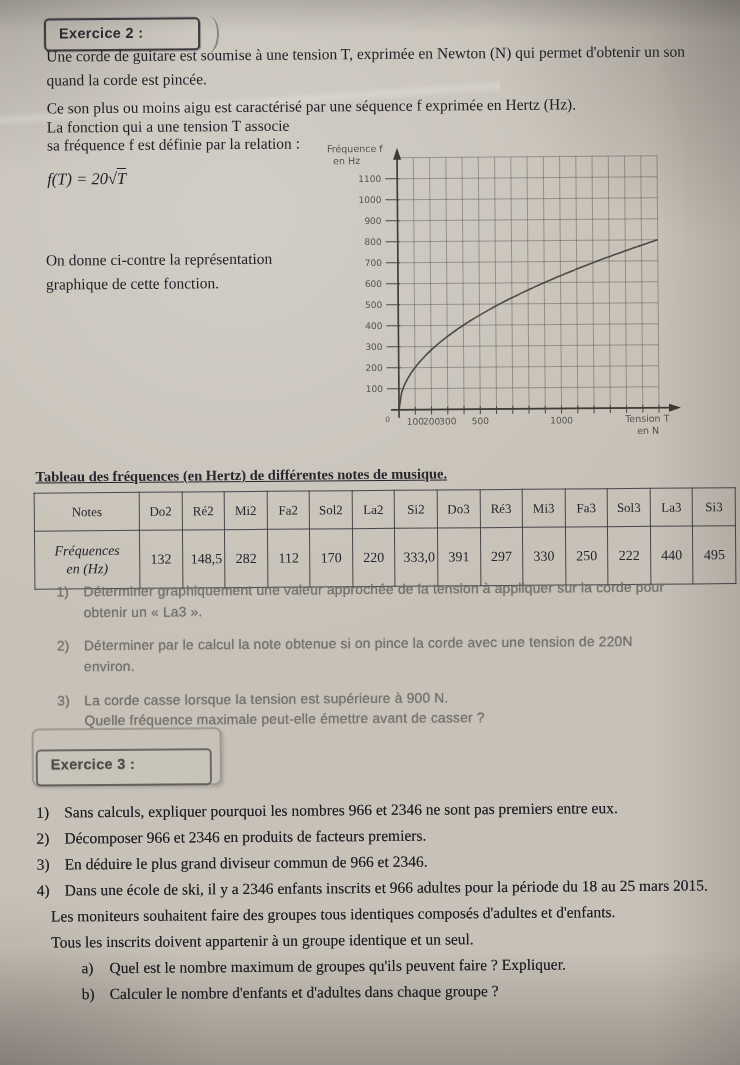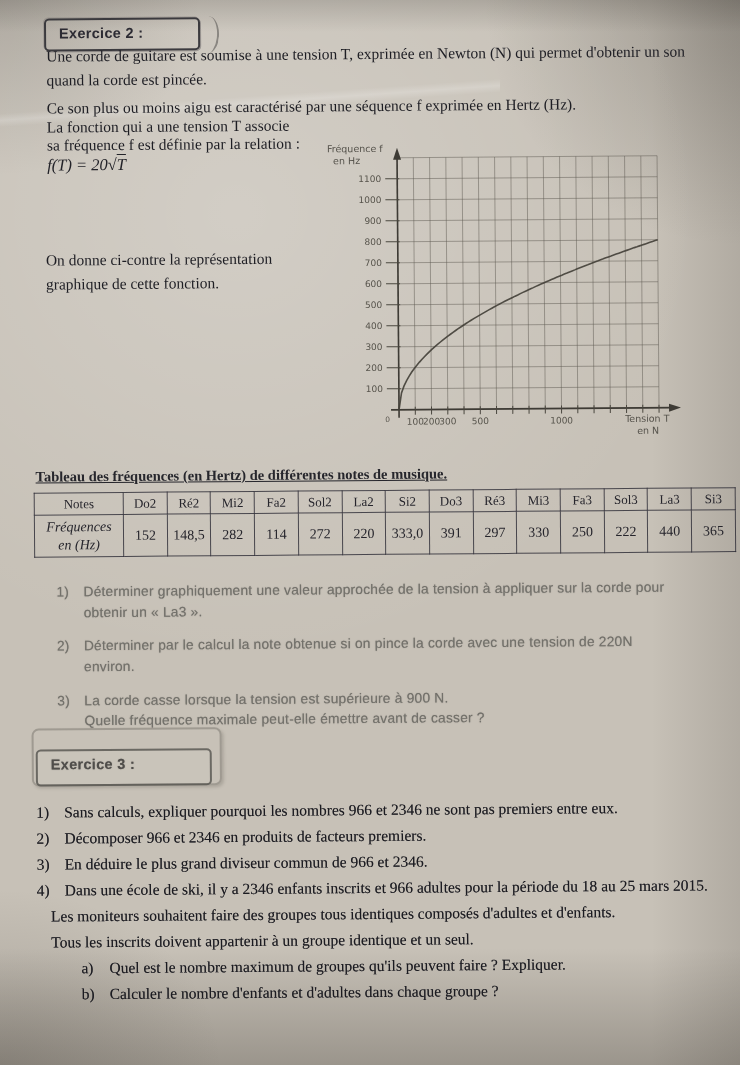--- a/index.html
+++ b/index.html
@@ -38,21 +38,21 @@
   .w{width:658px;}
   .formula{position:absolute; font-style:italic; font-size:16.5px; color:#232329;}
   .formula .bar{text-decoration:overline;}
   
   .graph{position:absolute; left:328px; top:130px; width:372px; height:315px;}
   
   .tbltitle{position:absolute; left:36px; top:466px; font-size:14.5px; font-weight:bold;
     text-decoration:underline; color:#26262c;}
   table.freq{position:absolute; left:34px; top:490px; width:702px; border-collapse:collapse;
     table-layout:fixed; color:#26252c;}
-  table.freq td{border:1.6px solid rgba(49,48,58,0.85); text-align:center; font-size:13.5px; padding:0;}
+  table.freq td{border:1.6px solid rgba(49,48,58,0.85); text-align:center; font-size:13.5px; padding:8px;}
   table.freq tr.hrow td{height:21px; font-size:13px;}
   table.freq tr.vrow td{height:41px; font-size:14px;}
   td.rowhead{white-space:pre-line; line-height:1.25; font-size:13px;font-style:italic;}
   
   .questions{position:absolute; left:56px; top:580px; width:620px;
     font-family:"Liberation Sans", sans-serif; font-size:13.8px; line-height:1.5;
     color:#73716b; text-shadow:0 0 1px rgba(115,113,107,0.75); letter-spacing:0.2px;}
   .q{display:flex; margin-bottom:13px;}
   .qnum{width:27px; flex:none;}
   .qtext{white-space:pre-line; width:585px;}
@@ -76,21 +76,21 @@
     <div class="exbox ex2box">
       <span class="lbl">Exercice 2 :</span>
     </div>
     <div class="curl"></div>
 
     <div class="p w" style="left:50px; top:42px;">Une corde de guitare est soumise à une tension T, exprimée en Newton (N) qui permet d'obtenir un son quand la corde est pincée.</div>
     <div class="p w" style="left:50px; top:94px;">Ce son plus ou moins aigu est caractérisé par une séquence f exprimée en Hertz (Hz).</div>
     <div class="p w" style="left:50px; top:113px;">La fonction qui a une tension T associe</div>
     <div class="p w" style="left:50px; top:131px;">sa fréquence f est définie par la relation :</div>
 
-    <div class="formula" style="left:50px; top:153px;"><span>f(T) = 20</span><span>√</span><span class="bar">T</span></div>
+    <div class="formula" style="left:50px; top:167px;"><span>f(T) = 20</span><span>√</span><span class="bar">T</span></div>
 
     <div class="p" style="left:48px; top:246px; width:272px;">On donne ci-contre la représentation graphique de cette fonction.</div>
 
     <div class="graph">
       <svg id="chart-svg" width="372" height="315" viewBox="0 0 372 315">
           <line x1="72" y1="280" x2="72" y2="28" stroke="#5f5b53" stroke-width="0.9" opacity="0.55"></line>
           <line x1="88.25" y1="280" x2="88.25" y2="28" stroke="#5f5b53" stroke-width="0.9" opacity="0.55"></line>
           <line x1="104.5" y1="280" x2="104.5" y2="28" stroke="#5f5b53" stroke-width="0.9" opacity="0.55"></line>
           <line x1="120.75" y1="280" x2="120.75" y2="28" stroke="#5f5b53" stroke-width="0.9" opacity="0.55"></line>
           <line x1="137" y1="280" x2="137" y2="28" stroke="#5f5b53" stroke-width="0.9" opacity="0.55"></line>
@@ -192,34 +192,34 @@
             <td>Ré3</td>
             <td>Mi3</td>
             <td>Fa3</td>
             <td>Sol3</td>
             <td>La3</td>
             <td>Si3</td>
           </tr>
       <tr class="vrow">
         <td class="rowhead">Fréquences
 en (Hz)</td>
-      <td>152</td>
+      <td>132</td>
             <td>148,5</td>
             <td>282</td>
-            <td>114</td>
-            <td>272</td>
+            <td>112</td>
+            <td>170</td>
             <td>220</td>
             <td>333,0</td>
             <td>391</td>
             <td>297</td>
             <td>330</td>
             <td>250</td>
             <td>222</td>
             <td>440</td>
-            <td>365</td>
+            <td>495</td>
           </tr>
     </tbody>
       </table>
 
     <div class="questions" id="questions">
         <div class="q">
           <span class="qnum">1)</span>
           <span class="qtext">Déterminer graphiquement une valeur approchée de la tension à appliquer sur la corde pour obtenir un « La3 ».</span>
         </div>
         <div class="q">

